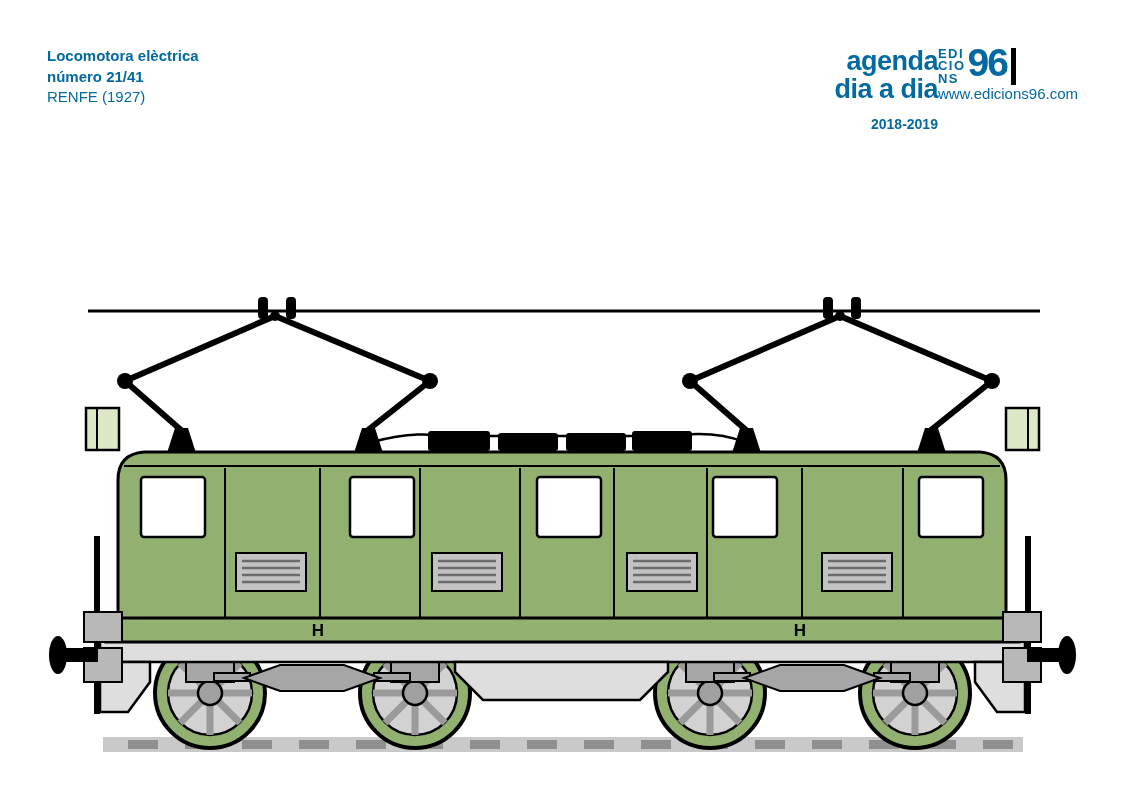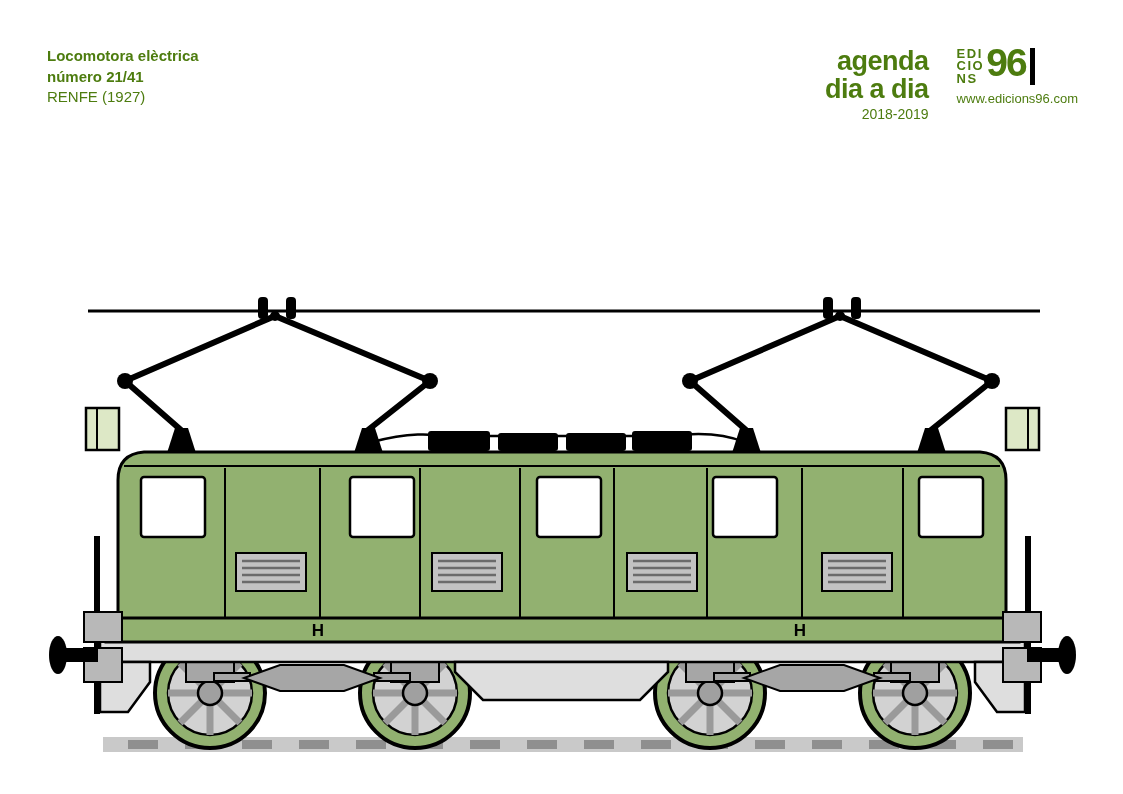--- a/index.html
+++ b/index.html
@@ -1,32 +1,32 @@
 <!DOCTYPE html>
 <html style="--body-green: #92b170; --lamp-green: #dde8c6; --grille-gray: #c2c2c2; --frame-gray: #dedede; --bogie-gray: #a6a6a6; --step-gray: #b8b8b8; --track-gray: #c9c9c9; --sleeper-gray: #8f8f8f; --hub-gray: #a0a0a0; --wheelface-gray: #d2d2d2; --spoke-gray: #9a9a9a;"><head>
 <meta charset="utf-8">
 <style>
   html,body{margin:0;padding:0;background:#fff;}
   .page{
     position:relative;width:1123px;height:794px;background:#fff;overflow:hidden;
-    font-family:"Liberation Sans",sans-serif;color:#4d7c0f;
+    font-family:"Liberation Sans",sans-serif;color:#0369a1;
   }
   
   .caption{position:absolute;left:47px;top:46px;font-size:15px;line-height:1.38;}
   .caption .b{font-weight:700;}
   
-  .brand{position:absolute;top:48px;right:45px;display:flex;gap:28px;align-items:flex-start;}
+  .brand{position:absolute;top:48px;right:45px;display:flex;gap:0;align-items:flex-start;}
   .agenda{text-align:right;}
   .agenda .big{font-size:27px;font-weight:800;line-height:1.02;letter-spacing:-0.5px;}
-  .agenda .years{font-size:14px;font-weight:400;margin-top:3px;}
+  .agenda .years{font-size:14px;font-weight:700;margin-top:13px;}
   .logo-block{display:flex;flex-direction:column;align-items:flex-start;}
   .logo96{display:flex;align-items:flex-start;border-right:5px solid #000;padding-right:4px;gap:2px;}
   .logo-letters{display:flex;flex-direction:column;font-weight:900;font-size:13px;line-height:0.95;letter-spacing:1.5px;}
   .logo-number{font-size:39px;font-weight:700;line-height:0.78;letter-spacing:-2px;}
-  .website{font-size:13px;margin-top:6px;}
+  .website{font-size:15px;}
   
   svg.art{position:absolute;inset:0;}
   .fill-body{fill:var(--body-green,#92b170);}
   .fill-white{fill:#ffffff;}
   .fill-black{fill:#000000;}
   .fill-lamp{fill:var(--lamp-green,#dde8c6);}
   .fill-grille{fill:var(--grille-gray,#c2c2c2);}
   .fill-frame{fill:var(--frame-gray,#dedede);}
   .fill-bogie{fill:var(--bogie-gray,#a6a6a6);}
   .fill-step{fill:var(--step-gray,#b8b8b8);}

